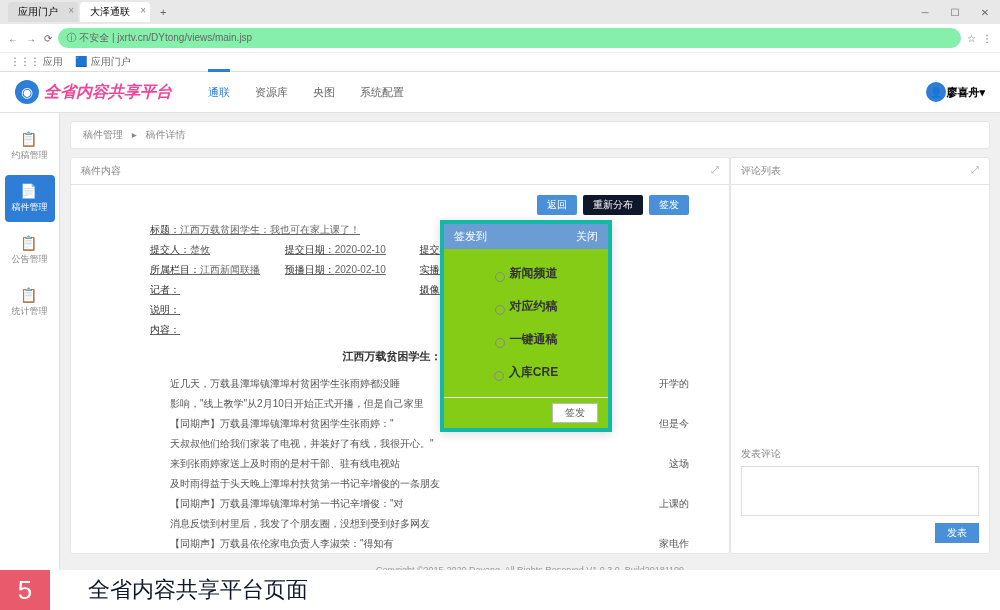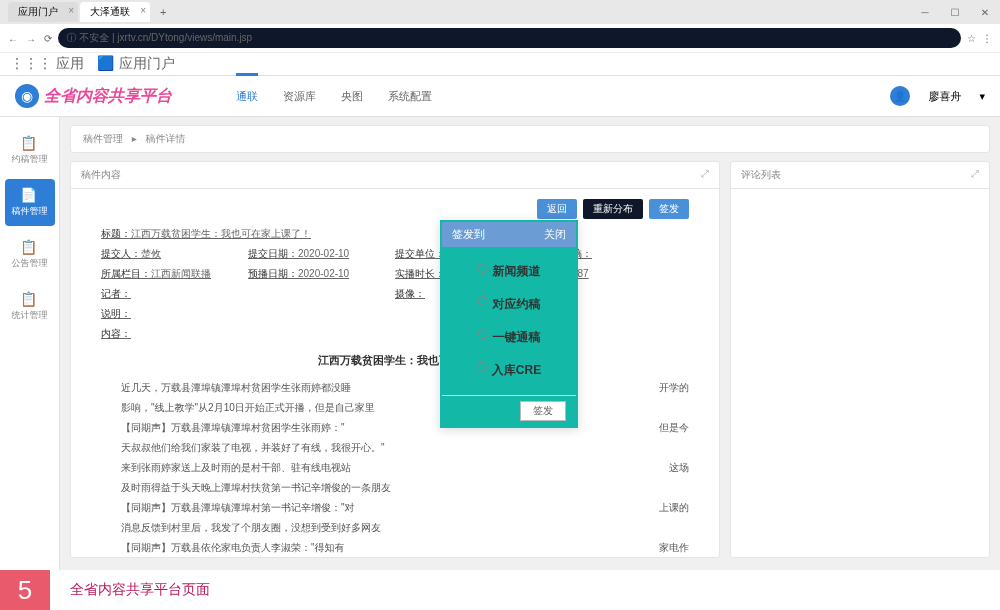--- a/index.html
+++ b/index.html
@@ -9,86 +9,86 @@
     .browser-chrome { background: #fff; border-bottom: 1px solid #ddd; }
     .tabs { display: flex; background: #e8e8e8; height: 24px; align-items: center; padding-left: 8px; }
     .tab { background: #ffffff; padding: 3px 20px 3px 10px; font-size: 10px; margin-right: 2px; position: relative; border-radius: 4px 4px 0 0; }
     .tab.inactive { background: #ddd; }
     .tab-close { position: absolute; right: 4px; top: 3px; font-size: 10px; color: #888; }
     .tab-add { padding: 0 8px; color: #666; }
     .window-controls { position: absolute; right: 0; top: 0; display: flex; }
     .win-btn { width: 30px; height: 24px; display: flex; align-items: center; justify-content: center; font-size: 10px; color: #666; }
     .addr-bar { display: flex; align-items: center; padding: 4px 8px; gap: 6px; font-size: 10px; color: #666; }
     .addr-nav { display: flex; gap: 8px; }
-    .addr-url { flex: 1; background: #0f172a; padding: 3px 8px; border-radius: 10px; }
+    .addr-url { flex: 1; background: #86efac; padding: 3px 8px; border-radius: 10px; }
     
     
     .app-header { display: flex; align-items: center; padding: 8px 15px; background: #fff; border-bottom: 1px solid #e0e0e0; }
     .logo { display: flex; align-items: center; gap: 5px; }
     .logo-icon { width: 24px; height: 24px; background: #2e7dd7; border-radius: 50%; display: flex; align-items: center; justify-content: center; color: #fff; font-size: 14px; }
     .logo-text { font-size: 16px; font-weight: bold; font-style: italic; color: #ec4899; }
-    .top-nav { display: flex; margin-left: 64px; gap: 25px; }
+    .top-nav { display: flex; margin-left: 36px; gap: 25px; }
     .top-nav-item { font-size: 11px; color: #666; padding: 4px 0; position: relative; }
     .top-nav-item.active { color: #2e7dd7; }
     .top-nav-item.active::before { content: ''; position: absolute; top: -12px; left: 0; right: 0; height: 3px; background: #2e7dd7; }
-    .user-area { margin-left: auto; display: flex; align-items: center; gap: 18px; }
+    .user-area { margin-left: auto; display: flex; align-items: center; gap: 0; font-weight: bold; }
     .user-avatar { width: 20px; height: 20px; background: #2e7dd7; border-radius: 50%; display: flex; align-items: center; justify-content: center; color: #fff; font-size: 10px; }
     
     
     .app-body { display: flex; height: 465px; }
     .sidebar { width: 60px; background: #fff; border-right: 1px solid #e0e0e0; display: flex; flex-direction: column; align-items: center; padding-top: 10px; gap: 5px; }
     .side-item { width: 50px; display: flex; flex-direction: column; align-items: center; padding: 8px 0; font-size: 9px; color: #888; border-radius: 4px; }
     .side-item.active { background: #2e7dd7; color: #fff; }
     .side-icon { font-size: 14px; margin-bottom: 2px; }
     
     .main-content { flex: 1; display: flex; flex-direction: column; overflow: hidden; }
     .breadcrumb { background: #fff; margin: 8px 10px 0; padding: 6px 12px; font-size: 10px; color: #888; border: 1px solid #e5e5e5; border-radius: 3px; }
     .breadcrumb-sep { margin: 0 6px; }
     
-    .content-row { display: flex; gap: 10px; margin: 8px 10px; flex: 1; overflow: hidden; }
+    .content-row { display: flex; margin: 8px 10px; flex: 1; overflow: hidden; }
     .panel { background: #fff; border: 1px solid #e5e5e5; border-radius: 3px; display: flex; flex-direction: column; }
     .panel-left { flex: 1; overflow: hidden; }
     .panel-right { width: 260px; }
     .panel-header { padding: 6px 10px; border-bottom: 1px solid #e5e5e5; font-size: 10px; color: #888; display: flex; justify-content: space-between; }
     .panel-collapse { color: #aaa; }
     
-    .panel-body { padding: 10px 30px; flex: 1; overflow: hidden; font-size: 10px; color: #666; position: relative; }
+    .panel-body { padding: 10px 40px; flex: 1; overflow: hidden; font-size: 10px; color: #666; position: relative; margin-left: 39px; }
     .action-buttons { display: flex; justify-content: flex-end; gap: 6px; margin-bottom: 8px; }
     .btn { padding: 3px 10px; font-size: 10px; border: none; border-radius: 2px; color: #fff; cursor: pointer; }
     .btn-blue { background: #4a90d9; }
     .btn-red { background: #0f172a; }
     
     .meta-row { display: flex; margin-bottom: 6px; }
     .meta-item { flex: 1; text-decoration: underline; }
     .meta-label { color: #333; }
     
     .article-title { text-align: center; font-size: 11px; font-weight: bold; color: #333; margin: 12px 0; }
     .article-body { font-size: 10px; color: #555; line-height: 1.6; text-indent: 2em; }
     .article-body p { margin-bottom: 4px; }
     
     
-    .modal { position: absolute; left: 440px; top: 220px; width: 138px; background: #14b8a6; border: 2px solid #14b8a6; box-shadow: 0 2px 10px rgba(0,0,0,0.15); }
+    .modal { position: absolute; left: 440px; top: 220px; width: 172px; background: #84cc16; border: 4px solid #14b8a6; box-shadow: 0 2px 10px rgba(0,0,0,0.15); }
     .modal-header { background: #6b9dd4; color: #fff; padding: 5px 10px; font-size: 11px; display: flex; justify-content: space-between; }
     .modal-body { padding: 8px 0; }
-    .modal-option { display: flex; align-items: flex-start; justify-content: center; gap: 5px; padding: 8px; font-size: 12px; font-weight: bold; color: #333; }
+    .modal-option { display: flex; align-items: flex-end; justify-content: center; gap: 5px; padding: 8px; font-size: 12px; font-weight: bold; color: #333; }
     .radio { width: 10px; height: 10px; border: 1px solid #888; border-radius: 50%; }
     .modal-footer { padding: 5px 10px; border-top: 1px solid #e5e5e5; text-align: right; }
     .modal-btn { padding: 2px 12px; background: #fff; border: 1px solid #bbb; font-size: 10px; color: #666; }
     
     .comment-section { padding: 10px; }
     .comment-label { font-size: 10px; color: #888; margin-bottom: 5px; }
     .comment-box { width: 100%; height: 50px; border: 1px solid #ddd; resize: none; }
     .comment-submit { float: right; margin-top: 5px; background: #4a90d9; color: #fff; border: none; padding: 3px 12px; font-size: 10px; }
     
     .footer-copy { text-align: center; font-size: 9px; color: #999; padding: 3px; }
     
     
     .caption-bar { position: absolute; bottom: 0; left: 0; right: 0; display: flex; align-items: center; background: #fff; }
     .caption-num { background: #e85a6c; color: #fff; width: 50px; height: 40px; display: flex; align-items: center; justify-content: center; font-size: 26px; }
-    .caption-text { font-size: 14px; color: #be185d; margin-left: 20px; font-family: "SimSun", serif; }
+    .caption-text { font-size: 22px; color: #0f172a; margin-left: 38px; font-family: "SimSun", serif; }
   </style>
 </head>
 <body>
 
 <div class="browser-chrome">
   <div class="tabs">
     <div class="tab inactive"><span>应用门户</span><span class="tab-close">×</span></div>
     <div class="tab"><span>大泽通联</span><span class="tab-close">×</span></div>
     <div class="tab-add">+</div>
     <div class="window-controls">
@@ -100,21 +100,21 @@
   <div class="addr-bar">
     <div class="addr-nav">
       <span>←</span>
       <span>→</span>
       <span>⟳</span>
     </div>
     <div class="addr-url">ⓘ <span>不安全 | jxrtv.cn/DYtong/views/main.jsp</span></div>
     <span>☆</span>
     <span>⋮</span>
   </div>
-  <div style="padding:2px 10px;font-size:14px;color:#666;border-top:1px solid #eee;">
+  <div style="padding:2px 10px;font-size:10px;color:#666;border-top:1px solid #eee;">
     <span>⋮⋮⋮ 应用</span>
     <span style="margin-left:10px">🟦 <span>应用门户</span></span>
   </div>
 </div>
 
 <div class="app-header">
   <div class="logo">
     <div class="logo-icon">◉</div>
     <div class="logo-text">全省内容共享平台</div>
   </div>
@@ -210,20 +210,25 @@
           </div>
         </div>
       </div>
 
       <div class="panel panel-right">
         <div class="panel-header">
           <span>评论列表</span>
           <span class="panel-collapse">⤢</span>
         </div>
         <div style="flex:1"></div>
+        <div class="comment-section">
+          <div class="comment-label">发表评论</div>
+          <textarea class="comment-box" style=""></textarea>
+          <button class="comment-submit">发表</button>
+        </div>
       </div>
     </div>
     <div class="footer-copy">Copyright ©2015-2020 Dayang. All Rights Reserved V1.0.3.0_Build20181109</div>
   </div>
 </div>
 
 <div class="modal">
   <div class="modal-header">
     <span>签发到</span>
     <span>关闭</span>

